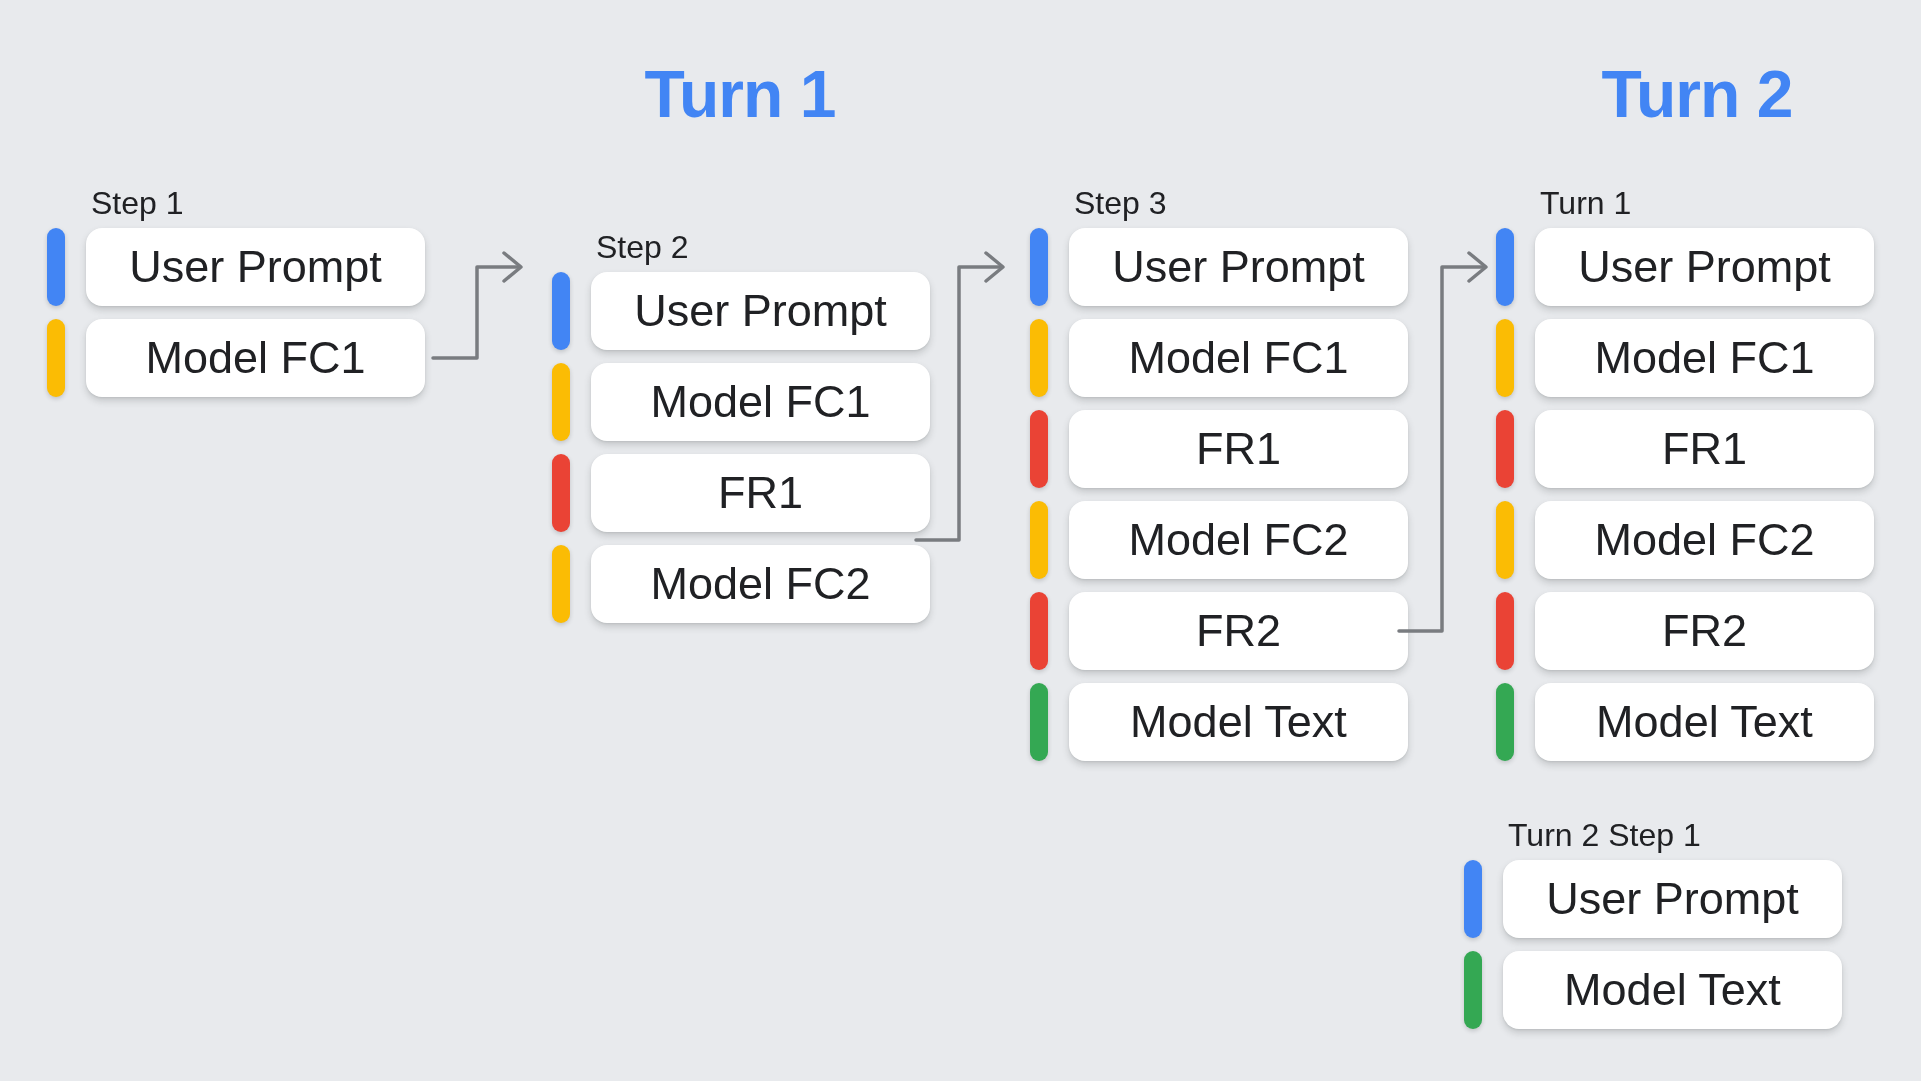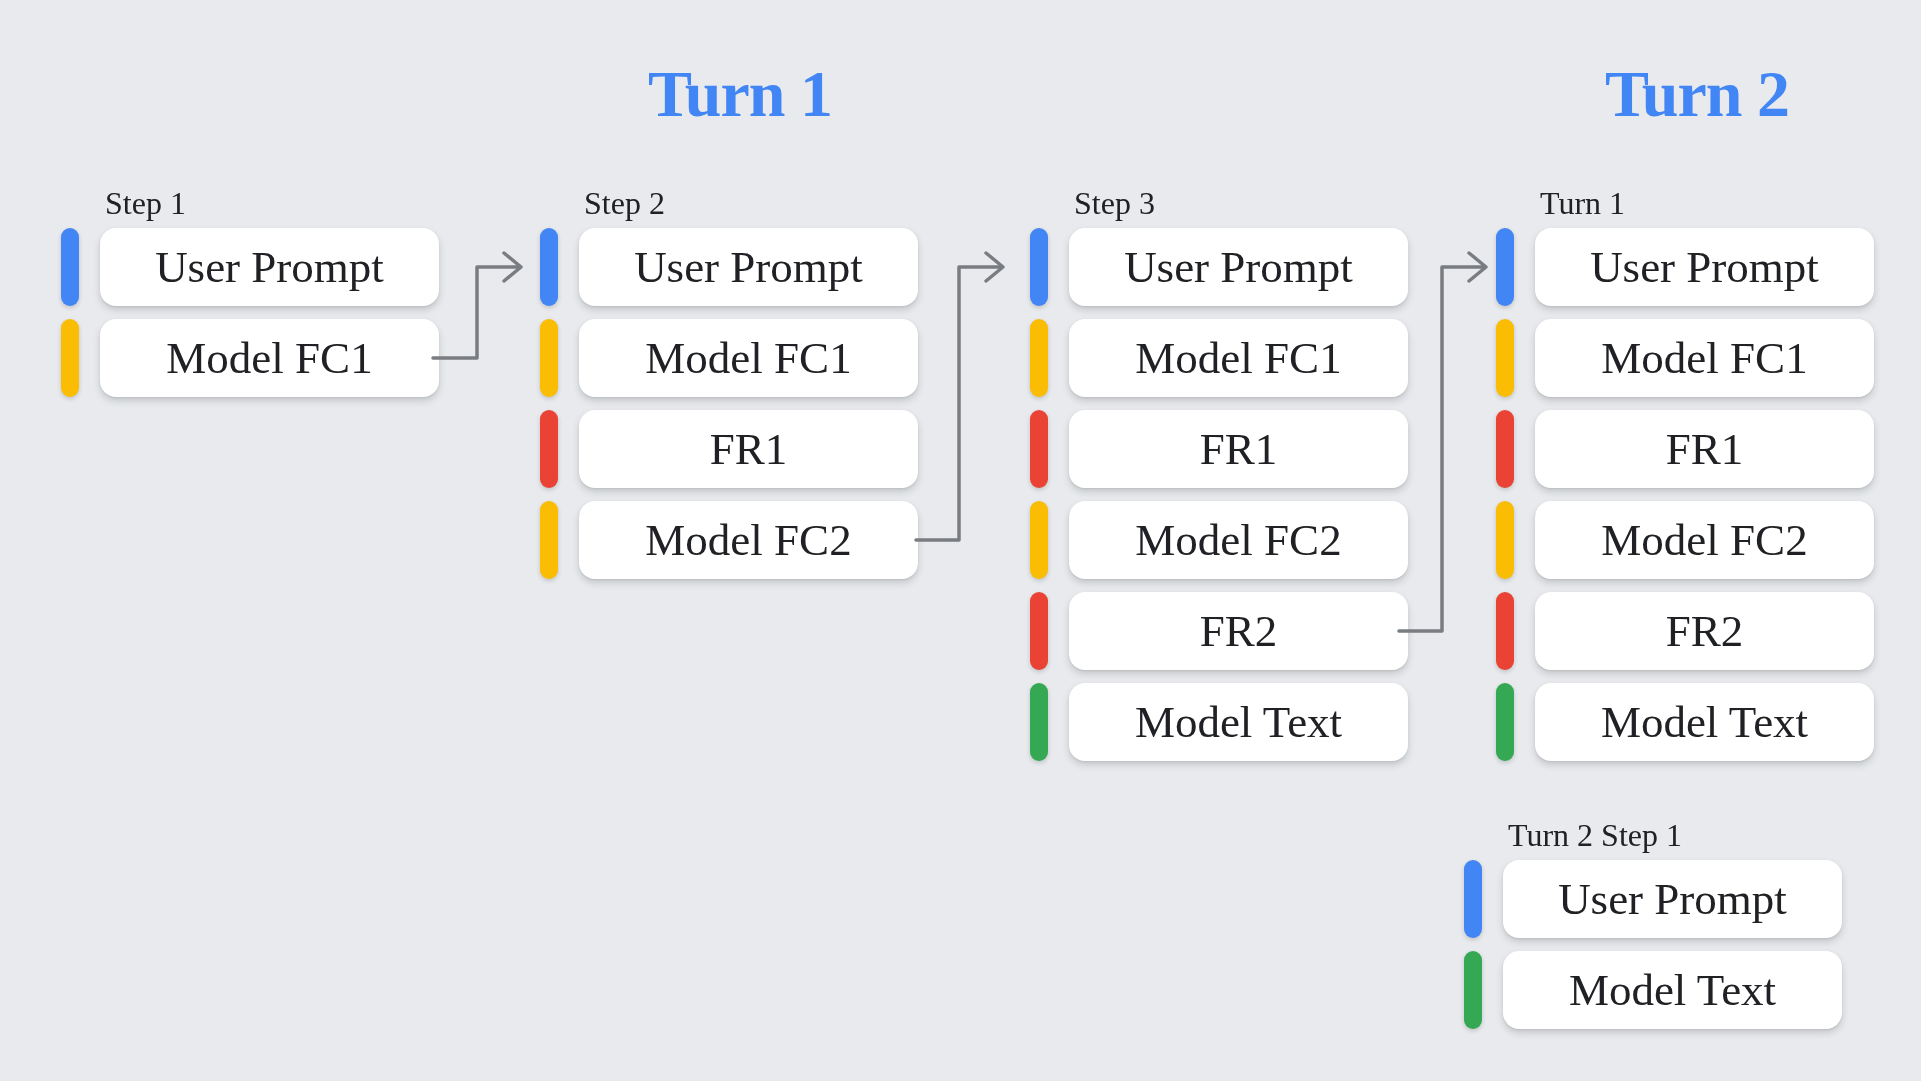--- a/index.html
+++ b/index.html
@@ -7,42 +7,42 @@
     --arrow:#797C80; --background:#E8EAED; --card:#FFFFFF; --text:#202124; --title:#4285F4;
   }
   *{margin:0;padding:0;box-sizing:border-box;}
   html,body{width:1921px;height:1081px;}
   body{
     background:var(--background);
     font-family:"Liberation Sans","DejaVu Sans",sans-serif;
     position:relative;
     overflow:hidden;
   }
-  .canvas{position:absolute;inset:0;width:1921px;height:769px;font-family:Liberation Serif, serif;}
+  .canvas{position:absolute;inset:0;width:1921px;height:769px;}
 
   .turn-title{
     position:absolute;
     top:56px;
     width:500px;
     text-align:center;
     font-size:66px;
     font-weight:700;
     letter-spacing:-1px;
     color:var(--title);
   }
   .turn-title.t1{left:490px;}
   .turn-title.t2{left:1447px;}
 
   .column{
     position:absolute;
     top:186px;
     width:378px;
   }
-  .column.c1{left:61px;}
-  .column.c2{left:540px;}
+  .column.c1{left:47px;}
+  .column.c2{left:552px;margin-top:44px;}
   .column.c3{left:1030px;}
   .column.c4{left:1496px;}
   .column.c5{left:1464px;top:818px;}
 
   .col-label{
     font-size:32px;
     line-height:34px;
     color:var(--text);
     padding-left:44px;
     margin-bottom:8px;

